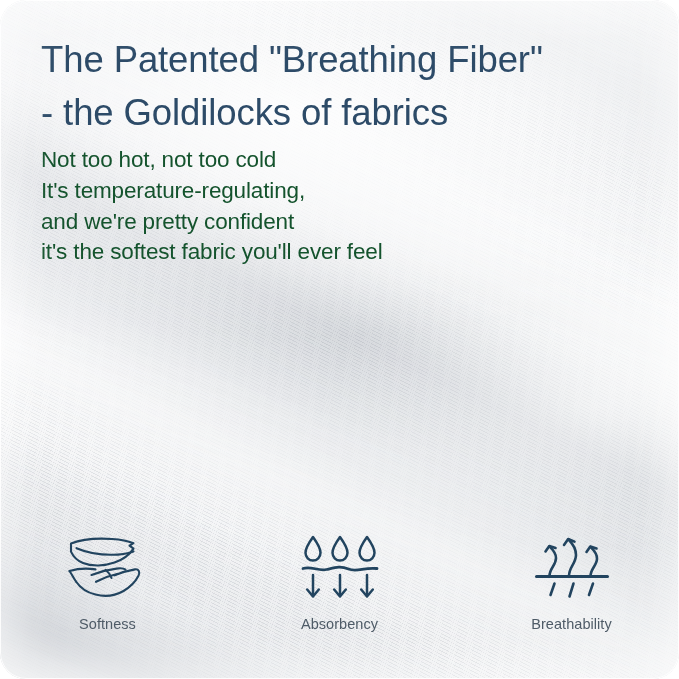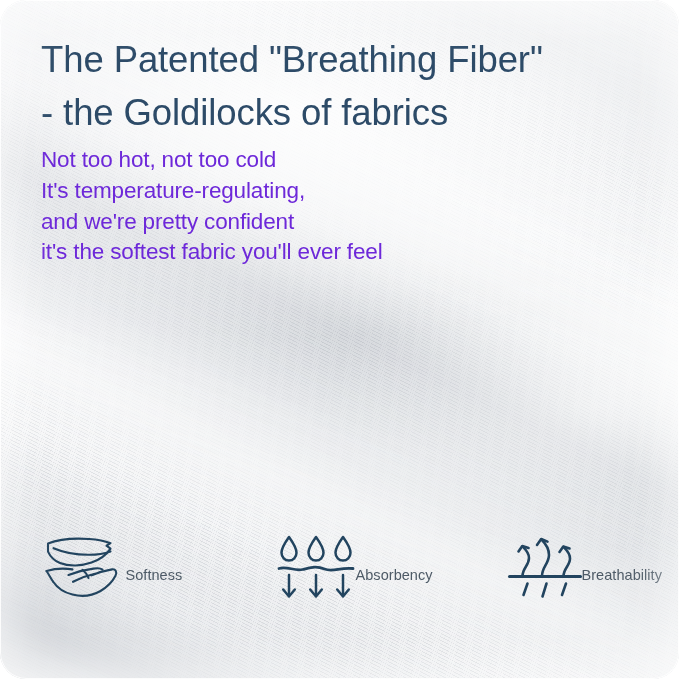--- a/index.html
+++ b/index.html
@@ -134,21 +134,21 @@
     line-height:53px;
     font-weight:400;
     letter-spacing:-.1px;
     white-space:pre-line;
   }
 
   .subcopy {
     position:absolute;
     left:41px; top:145px;
     width:500px;
-    color:#6d28d9;
+    color:#14532d;
     font-size:22.5px;
     line-height:30.8px;
     font-weight:400;
     letter-spacing:-.15px;
     white-space:pre-line;
   }
 
   
 
   .features {
@@ -156,21 +156,21 @@
     left:0; right:0;
     top:534px;
     display:flex;
     justify-content:center;
     gap:104px;
   }
 
   .feature {
     width:128px;
     display:flex;
-    flex-direction:row;
+    flex-direction:column;
     align-items:center;
   }
 
   .feature-icon {
     height:66px;
     display:flex;
     align-items:center;
     justify-content:center;
   }
   .feature-icon svg { display:block; overflow:visible; }

